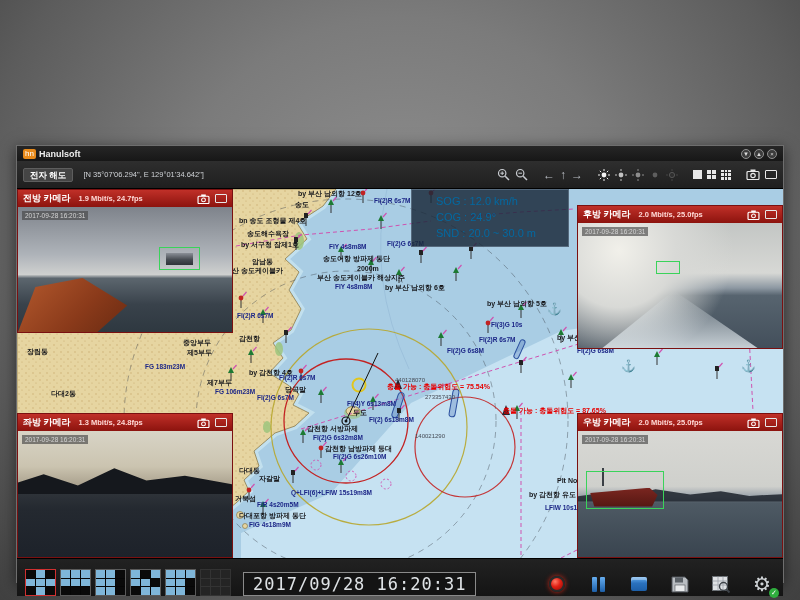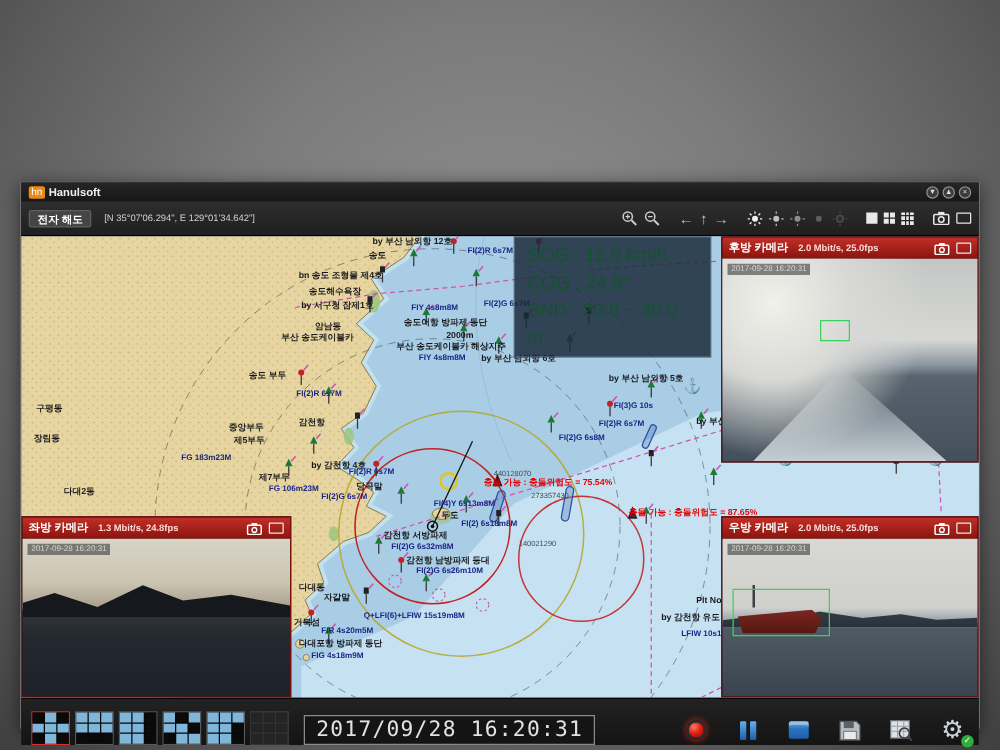--- a/index.html
+++ b/index.html
@@ -33,25 +33,25 @@
   
   .content{position:relative;width:766px;height:369px;overflow:hidden;background:#a9cde4;}
   .chart-svg{position:absolute;left:0;top:0;}
   #chart-labels{position:absolute;left:0;top:0;width:768px;height:369px;}
   .ml{position:absolute;white-space:nowrap;line-height:1;}
   .ml-k{color:#17181c;font-weight:bold;font-size:7px;}
   .ml-n{color:#1c2687;font-weight:bold;font-size:6.5px;}
   .ml-r{color:#e60000;font-weight:bold;font-size:7px;}
   .ml-g{color:#454b55;font-size:6px;}
   .infobox{position:absolute;left:394px;top:0;width:158px;background:rgba(26,42,58,.84);border:1px solid rgba(130,150,170,.45);
-    color:#14532d;font-size:15px;padding:4px 10px;line-height:1.45;box-sizing:border-box;}
+    color:#0369a1;font-size:11px;padding:4px 24px;line-height:1.45;box-sizing:border-box;}
   
   .cam{position:absolute;background:#000;border:1px solid #7a1010;box-sizing:border-box;}
   .cam.tl{left:0;top:0;width:216px;height:144px;}
-  .cam.tr{left:560px;top:0;width:206px;height:181px;}
+  .cam.tr{left:560px;top:16px;width:206px;height:144px;}
   .cam.bl{left:0;top:224px;width:216px;height:145px;}
   .cam.br{left:560px;top:224px;width:206px;height:145px;}
   .cam-hd{height:17px;background:linear-gradient(#c03028,#8c130e);display:flex;align-items:center;padding:0 5px;gap:8px;}
   .cam-title{color:#fff;font-size:9px;font-weight:bold;}
   .cam-stats{color:#ffd9d6;font-size:7.5px;font-weight:bold;}
   .cam-ics{margin-left:auto;display:flex;align-items:center;gap:5px;}
   .cam-vid{position:relative;width:100%;height:calc(100% - 17px);overflow:hidden;}
   .vtime{position:absolute;left:4px;top:4px;background:rgba(70,70,70,.65);color:#d6d6d6;font-size:6.5px;padding:1px 3px;z-index:5;}
   .vid-front{background:linear-gradient(#7e838b 0%,#aeb3b9 38%,#cfd0cf 54%,#5c666e 57%,#39424b 78%,#2e3840 100%);}
   .bow{position:absolute;left:0;bottom:0;width:58%;height:44%;background:linear-gradient(135deg,#b55a2e,#8a3a1a 55%,#632710);
@@ -515,20 +515,40 @@
           <div class="ml ml-g" style="left: 408px; top: 205px;">273357430</div>
           <div class="ml ml-g" style="left: 398px; top: 244px;">140021290</div>
         </div>
 
       <div class="infobox">
         <div>SOG : 12.0 km/h</div>
         <div>COG : 24.9°</div>
         <div>SND : 20.0 ~ 30.0 m</div>
       </div>
 
+      <div class="cam tl">
+        <div class="cam-hd">
+          <span class="cam-title">전방 카메라</span>
+          <span class="cam-stats">1.9 Mbit/s, 24.7fps</span>
+          <span class="cam-ics">
+            <svg width="13" height="10" viewBox="0 0 14 11">
+                <rect x="1" y="2.5" width="12" height="8" rx="1" fill="none" stroke="#fff" stroke-width="1.3"></rect>
+                <rect x="4.5" y="0.5" width="5" height="2" fill="#fff"></rect>
+                <circle cx="7" cy="6.5" r="2.1" fill="none" stroke="#fff" stroke-width="1.2"></circle>
+              </svg>
+            <span class="ic-frame"></span>
+          </span>
+        </div>
+        <div class="cam-vid vid-front">
+          <span class="vtime">2017-09-28 16:20:31</span>
+          <div class="bow"></div>
+          <div class="tgt-ship" style="left:69%;top:37%;width:13%;height:9%;"></div>
+          <div class="detbox" style="left:66%;top:32%;width:19%;height:18%;"></div>
+        </div>
+      </div>
 
       <div class="cam tr">
         <div class="cam-hd">
           <span class="cam-title">후방 카메라</span>
           <span class="cam-stats">2.0 Mbit/s, 25.0fps</span>
           <span class="cam-ics">
             <svg width="13" height="10" viewBox="0 0 14 11">
                 <rect x="1" y="2.5" width="12" height="8" rx="1" fill="none" stroke="#fff" stroke-width="1.3"></rect>
                 <rect x="4.5" y="0.5" width="5" height="2" fill="#fff"></rect>
                 <circle cx="7" cy="6.5" r="2.1" fill="none" stroke="#fff" stroke-width="1.2"></circle>

